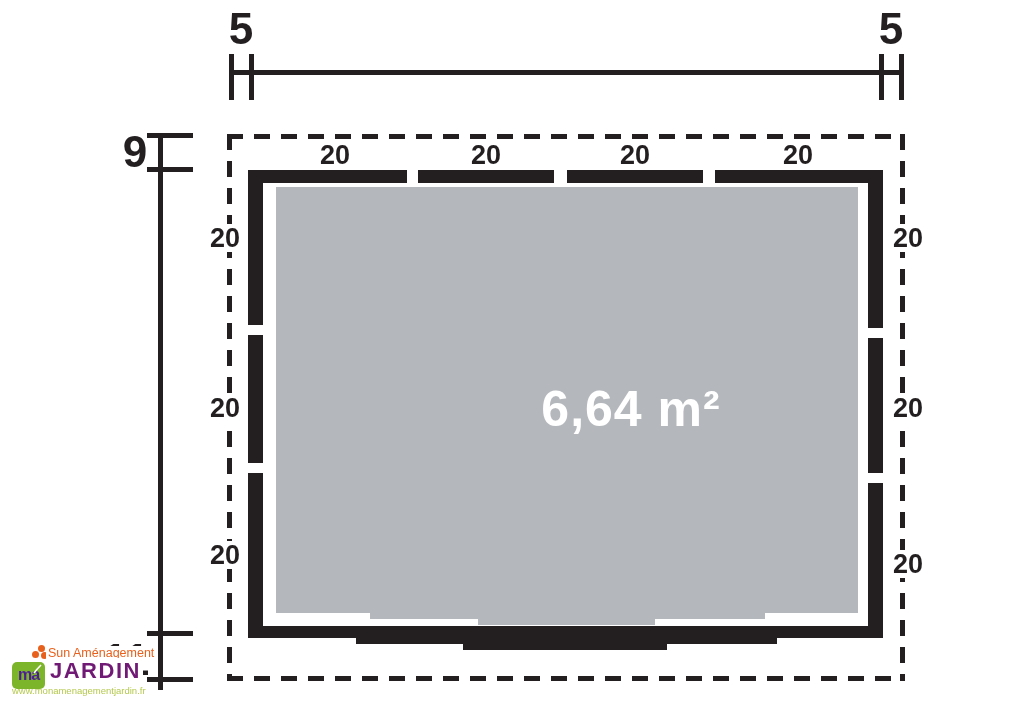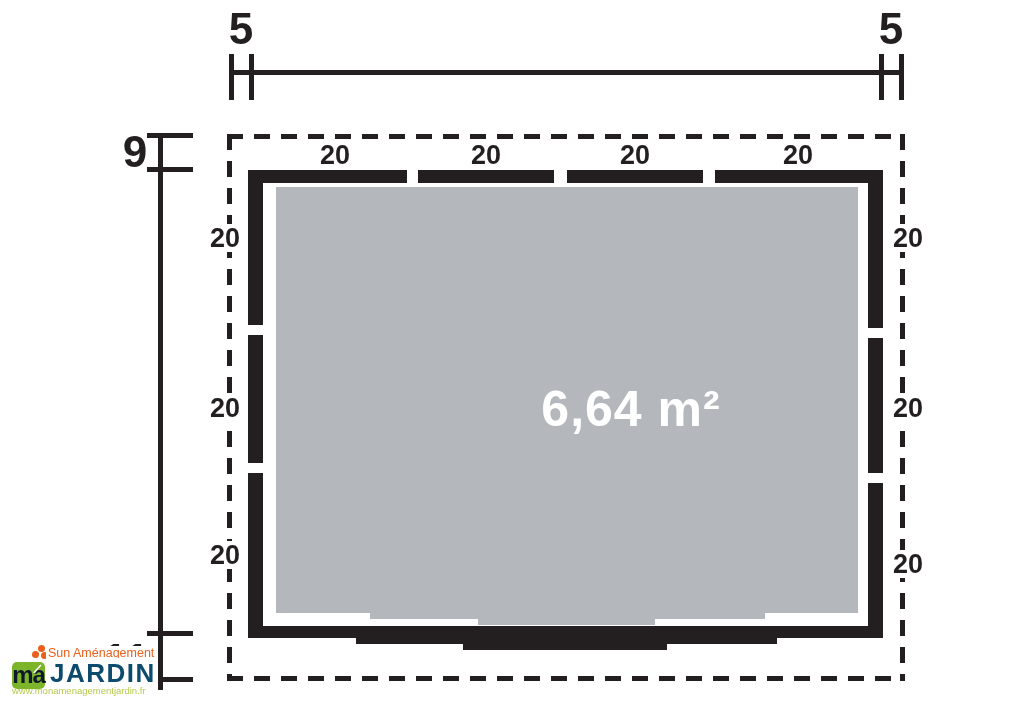--- a/index.html
+++ b/index.html
@@ -27,23 +27,23 @@
 
   #area-label{left:276px;top:383px;width:620px;text-align:center;color:#fff;font-weight:bold;font-size:50px;line-height:1.05;z-index:4;letter-spacing:1px;margin-left:45px;}
 
   .tick{background:var(--ink);z-index:5;}
   .dimline{background:var(--ink);z-index:5;}
 
   
   #logo{left:10px;top:643px;width:150px;height:58px;z-index:8;}
   .clover-dot{position:absolute;width:7px;height:7px;border-radius:50%;background:#e8611c;}
   #brand-top{position:absolute;left:36px;top:3px;font-size:12.5px;color:#e8611c;white-space:nowrap;background:#fff;padding:0 2px;}
-  #logo-mark{position:absolute;left:2px;top:19px;width:33px;height:27px;background:#7db52a;border-radius:5px;color:#0f172a;font-weight:bold;font-size:24px;text-align:center;line-height:26px;letter-spacing:-1px;}
+  #logo-mark{position:absolute;left:2px;top:19px;width:33px;height:27px;background:#7db52a;border-radius:5px;color:#4c1d95;font-weight:bold;font-size:16px;text-align:center;line-height:26px;letter-spacing:-1px;}
   #mark-leaf{position:absolute;right:3px;top:2px;}
-  #brand-main{position:absolute;left:38px;top:15px;font-size:26px;font-weight:bold;color:#0c4a6e;letter-spacing:1.5px;background:#fff;padding:0 2px;}
+  #brand-main{position:absolute;left:38px;top:15px;font-size:22px;font-weight:bold;color:#701a75;letter-spacing:1.5px;background:#fff;padding:0 2px;}
   #brand-site{position:absolute;left:2px;top:42px;font-size:9.5px;color:#b5c94d;white-space:nowrap;}
 </style>
 </head>
 <body>
 
 <div id="stage">
 
   <div class="abs" id="roof">
     <div class="abs dash-h" style="left:0;top:0;width:678px;"></div>
     <div class="abs dash-h" style="left:0;bottom:0;width:678px;"></div>

